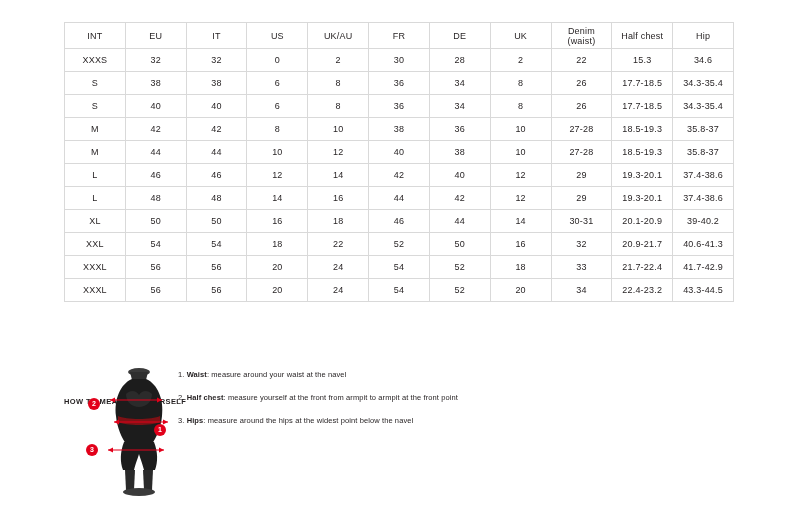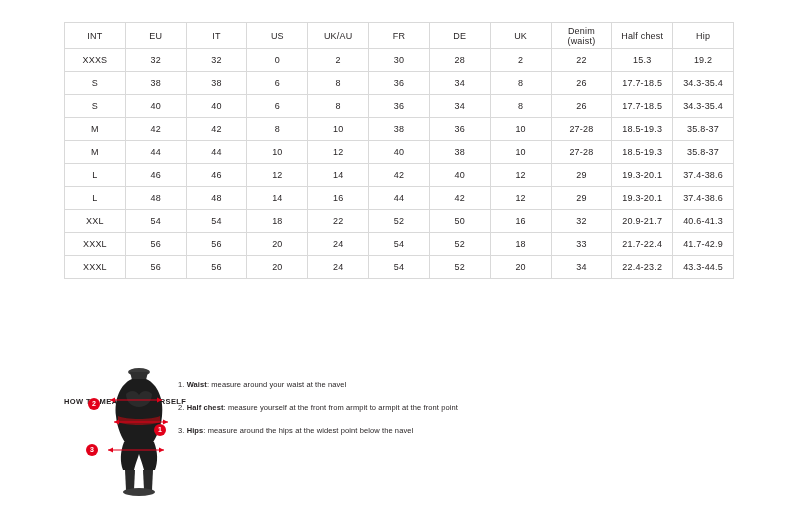--- a/index.html
+++ b/index.html
@@ -56,21 +56,21 @@
     top: 350px;
     font-size: 7.5px;
     font-weight: bold;
     letter-spacing: 0.4px;
     color: #231f20;
     margin-top: 47px;
   }
   .howto-block {
     position: absolute;
     left: 178px;
-    top: 379px;
+    top: 369px;
     width: 420px;
   }
   .howto-line {
     font-size: 7.5px;
     line-height: 12px;
     color: #231f20;
     margin-bottom: 11px;
     letter-spacing: 0.1px;
   }
   .howto-line b {
@@ -130,21 +130,21 @@
             <td>XXXS</td>
             <td>32</td>
             <td>32</td>
             <td>0</td>
             <td>2</td>
             <td>30</td>
             <td>28</td>
             <td>2</td>
             <td>22</td>
             <td>15.3</td>
-            <td>19.2</td>
+            <td>34.6</td>
           </tr>
           <tr>
             <td>S</td>
             <td>38</td>
             <td>38</td>
             <td>6</td>
             <td>8</td>
             <td>36</td>
             <td>34</td>
             <td>8</td>
@@ -211,20 +211,33 @@
             <td>14</td>
             <td>16</td>
             <td>44</td>
             <td>42</td>
             <td>12</td>
             <td>29</td>
             <td>19.3-20.1</td>
             <td>37.4-38.6</td>
           </tr>
           <tr>
+            <td>XL</td>
+            <td>50</td>
+            <td>50</td>
+            <td>16</td>
+            <td>18</td>
+            <td>46</td>
+            <td>44</td>
+            <td>14</td>
+            <td>30-31</td>
+            <td>20.1-20.9</td>
+            <td>39-40.2</td>
+          </tr>
+          <tr>
             <td>XXL</td>
             <td>54</td>
             <td>54</td>
             <td>18</td>
             <td>22</td>
             <td>52</td>
             <td>50</td>
             <td>16</td>
             <td>32</td>
             <td>20.9-21.7</td>

